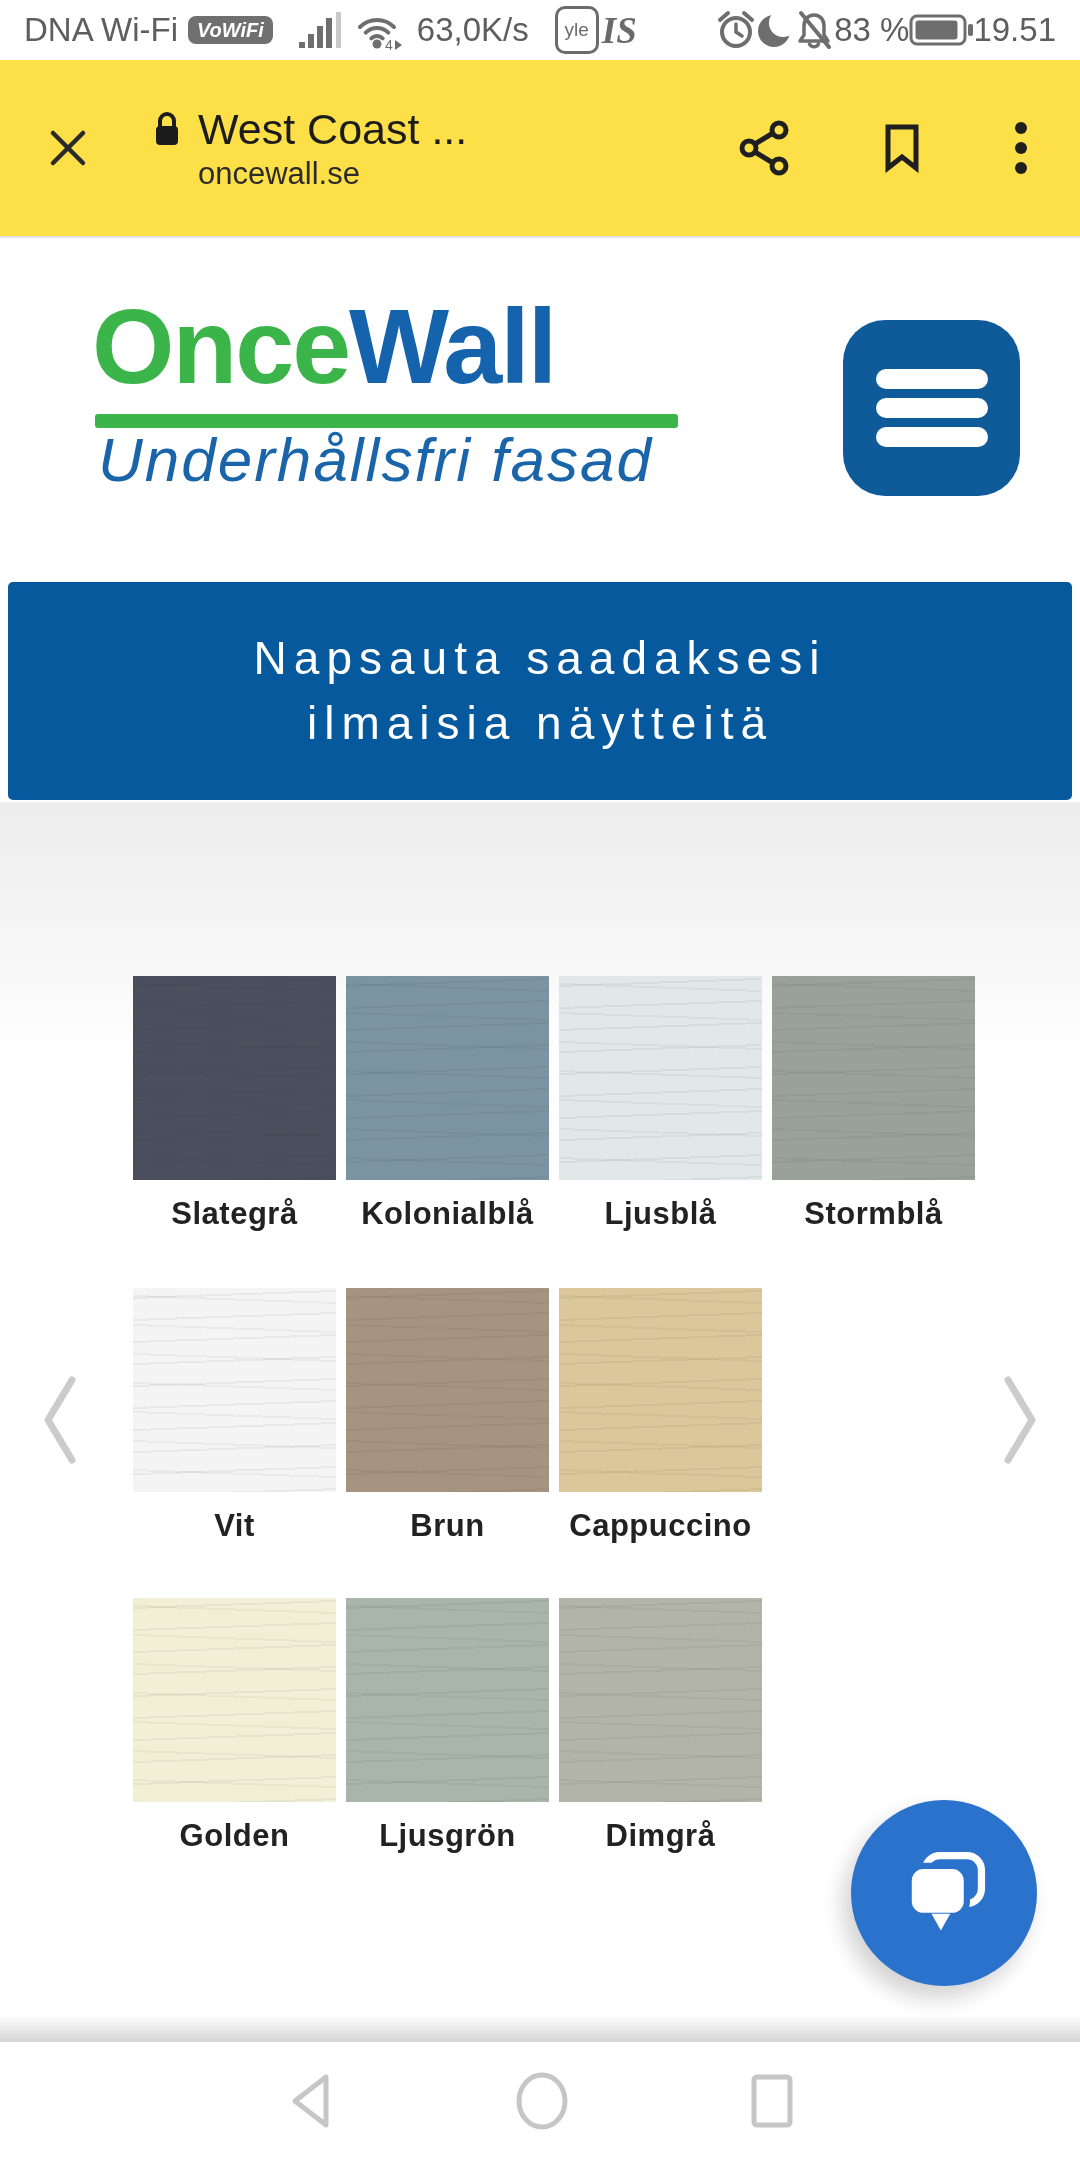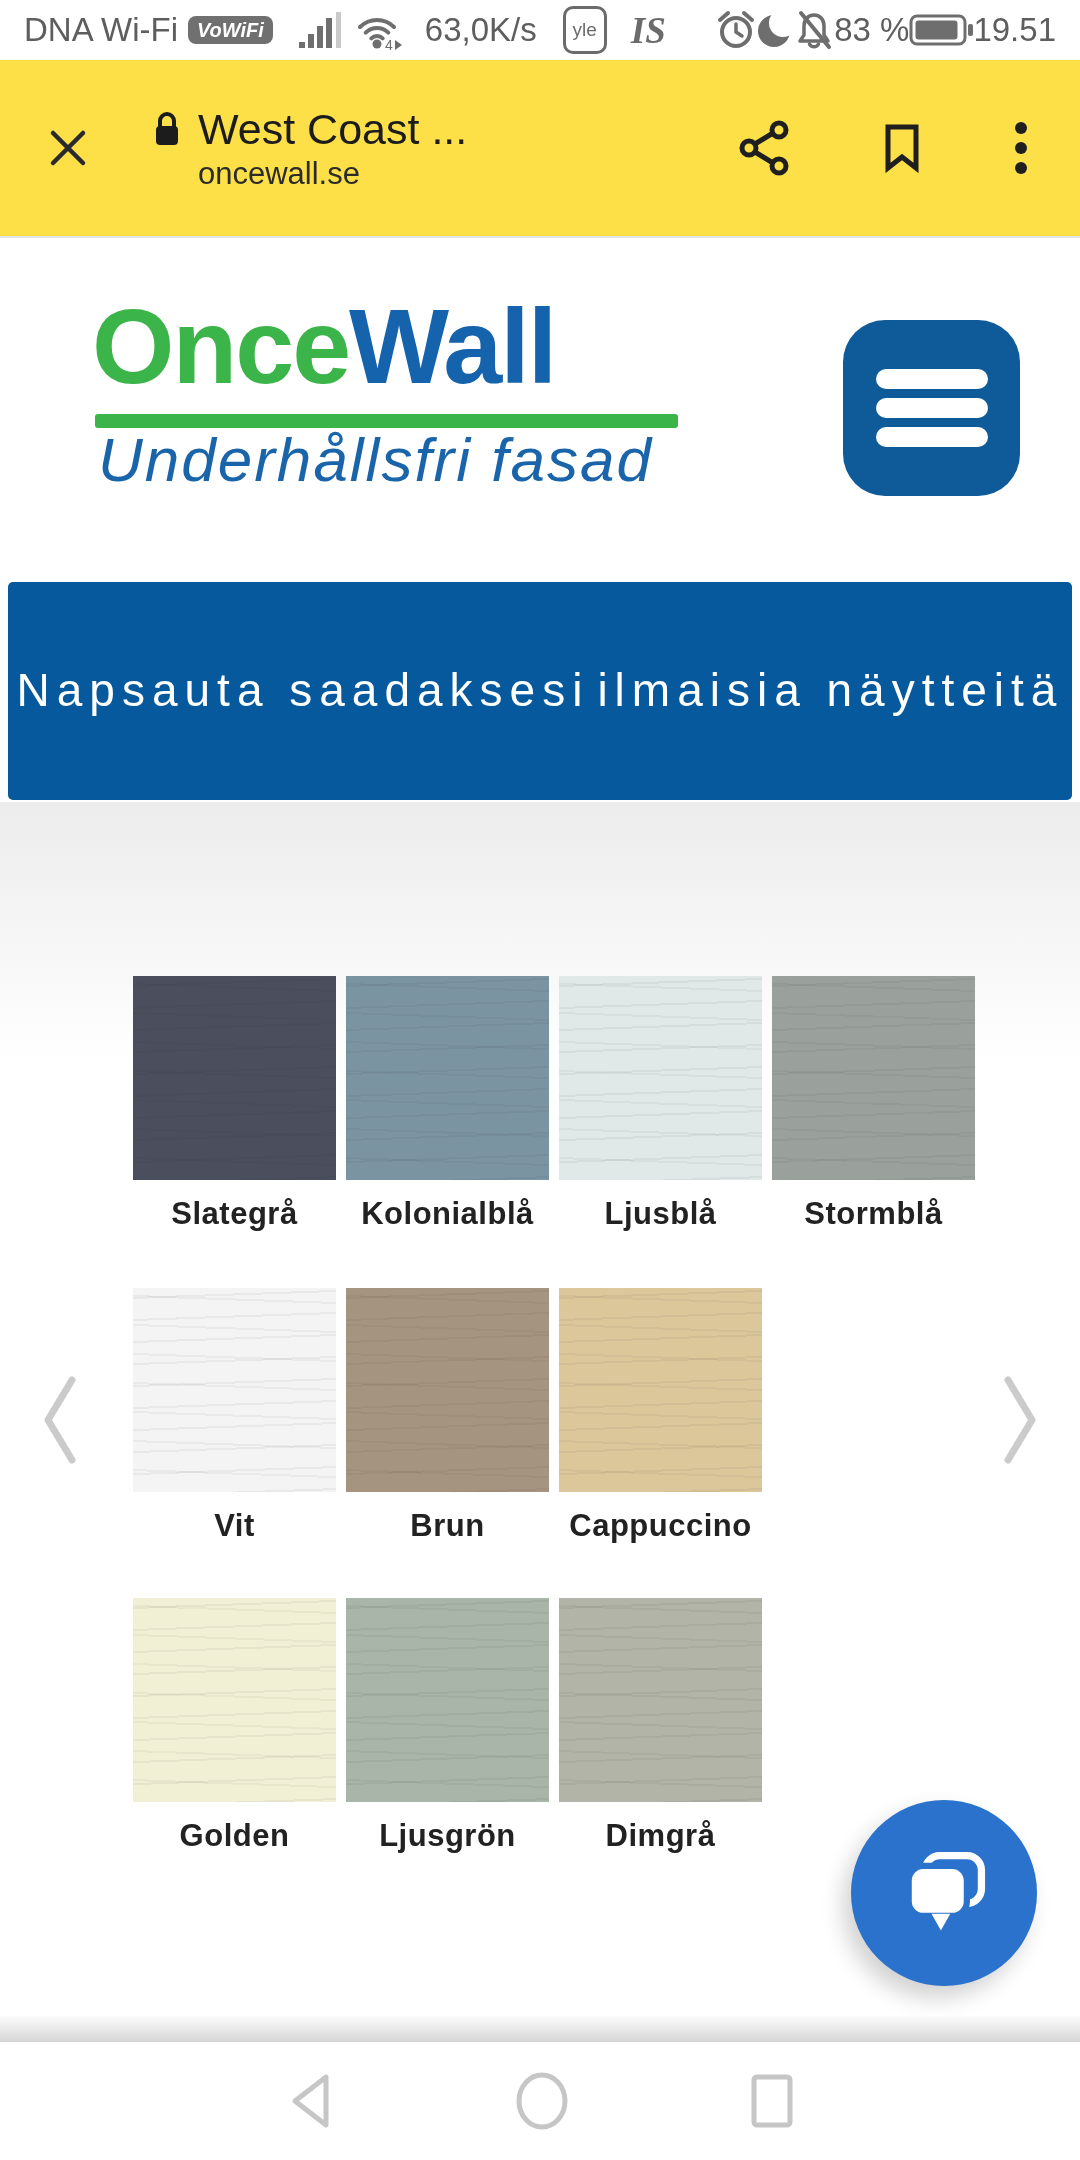--- a/index.html
+++ b/index.html
@@ -9,21 +9,21 @@
   
   .status{position:absolute;top:0;left:0;width:1080px;height:60px;background:#fff;
           display:flex;align-items:center;padding:0 24px;box-sizing:border-box;color:#5e5e5e;}
   .status .txt{font-size:33px;color:#5e5e5e;white-space:nowrap;}
   .vowifi{background:#707070;color:#fff;font-size:20px;font-weight:bold;font-style:italic;
           padding:4px 9px;border-radius:8px;margin-left:10px;line-height:1;}
   .sicon{display:inline-block;vertical-align:middle;}
   .yle-badge{border:3px solid #6b6b6b;border-radius:10px;width:38px;height:42px;margin-left:26px;
              display:flex;align-items:center;justify-content:center;font-size:19px;color:#6b6b6b;}
   .is-badge{font-family:"Liberation Serif",serif;font-weight:bold;font-style:italic;
-            font-size:37px;color:#6b6b6b;margin-left:24px;}
+            font-size:37px;color:#6b6b6b;margin-left:3px;}
   .status-right{margin-left:auto;display:flex;align-items:center;}
 
   
   .browser{position:absolute;top:60px;left:0;width:1080px;height:178px;background:#fde047;
            border-bottom:2px solid #e4e4e4;display:flex;align-items:center;box-sizing:border-box;}
   .close-btn{margin-left:42px;width:52px;height:52px;display:flex;align-items:center;justify-content:center;}
   .titleblock{margin-left:58px;display:flex;flex-direction:column;}
   .titlerow{display:flex;align-items:center;gap:16px;}
   .pagetitle{font-size:43px;color:#1c1c1c;white-space:nowrap;}
   .pagedomain{font-size:31px;color:#2b2b2b;margin-left:46px;margin-top:2px;}
@@ -38,21 +38,21 @@
   .logo-wall{color:#1463ac;}
   .logo-underline{position:absolute;left:95px;top:174px;width:583px;height:14px;background:#3bb44a;border-radius:3px;}
   .tagline{position:absolute;left:98px;top:184px;font-size:62px;font-style:italic;color:#1a65a9;
            letter-spacing:2px;white-space:nowrap;}
   .menu-btn{position:absolute;left:843px;top:80px;width:177px;height:176px;border-radius:42px;
             background:#0f5b99;display:flex;flex-direction:column;align-items:center;justify-content:center;gap:9px;}
   .menu-btn .bar{width:112px;height:20px;border-radius:10px;background:#fff;}
 
   
   .banner{position:absolute;top:582px;left:8px;width:1064px;height:218px;background:#05599c;
-          border-radius:5px;color:#fff;display:flex;align-items:center;
+          border-radius:5px;color:#fff;display:flex;flex-direction:column;align-items:center;
           justify-content:center;gap:8px;}
   .banner div{font-size:46px;letter-spacing:7px;line-height:1.25;white-space:nowrap;}
 
   
   .fade-top{position:absolute;top:802px;left:0;width:1080px;height:260px;
             background:linear-gradient(#ececec,#ffffff);}
   .fade-bottom{position:absolute;top:2016px;left:0;width:1080px;height:26px;
                background:linear-gradient(#fcfcfc,#d5d5d5);}
 
   
@@ -98,21 +98,21 @@
 
     <svg class="sicon" style="margin-left:12px" width="50" height="40" viewBox="0 0 50 40">
       <path d="M5 17 A24 24 0 0 1 39 17" fill="none" stroke="#6e6e6e" stroke-width="4" stroke-linecap="round"></path>
       <path d="M10.7 22.7 A16 16 0 0 1 33.3 22.7" fill="none" stroke="#6e6e6e" stroke-width="4" stroke-linecap="round"></path>
       <path d="M16.3 28.3 A8 8 0 0 1 27.7 28.3" fill="none" stroke="#6e6e6e" stroke-width="4" stroke-linecap="round"></path>
       <circle cx="22" cy="34" r="4.5" fill="#6e6e6e"></circle>
       <text x="30" y="40" font-size="14" fill="#6e6e6e" font-family="Liberation Sans, sans-serif">4</text>
       <path d="M40 30 L40 40 L47 35 Z" fill="#6e6e6e"></path>
     </svg>
 
-    <span class="txt" style="margin-left:20px">63,0K/s</span>
+    <span class="txt" style="margin-left:12px">63,0K/s</span>
 
     <span class="yle-badge">yle</span>
     <span class="is-badge">IS</span>
 
     <div class="status-right">
       <svg class="sicon" width="40" height="40" viewBox="0 0 40 40">
         <circle cx="20" cy="22" r="14" fill="none" stroke="#6e6e6e" stroke-width="4"></circle>
         <path d="M20 14 V22 L26 26" fill="none" stroke="#6e6e6e" stroke-width="3.5" stroke-linecap="round"></path>
         <path d="M4 10 L12 3" stroke="#6e6e6e" stroke-width="4" stroke-linecap="round"></path>
         <path d="M36 10 L28 3" stroke="#6e6e6e" stroke-width="4" stroke-linecap="round"></path>

